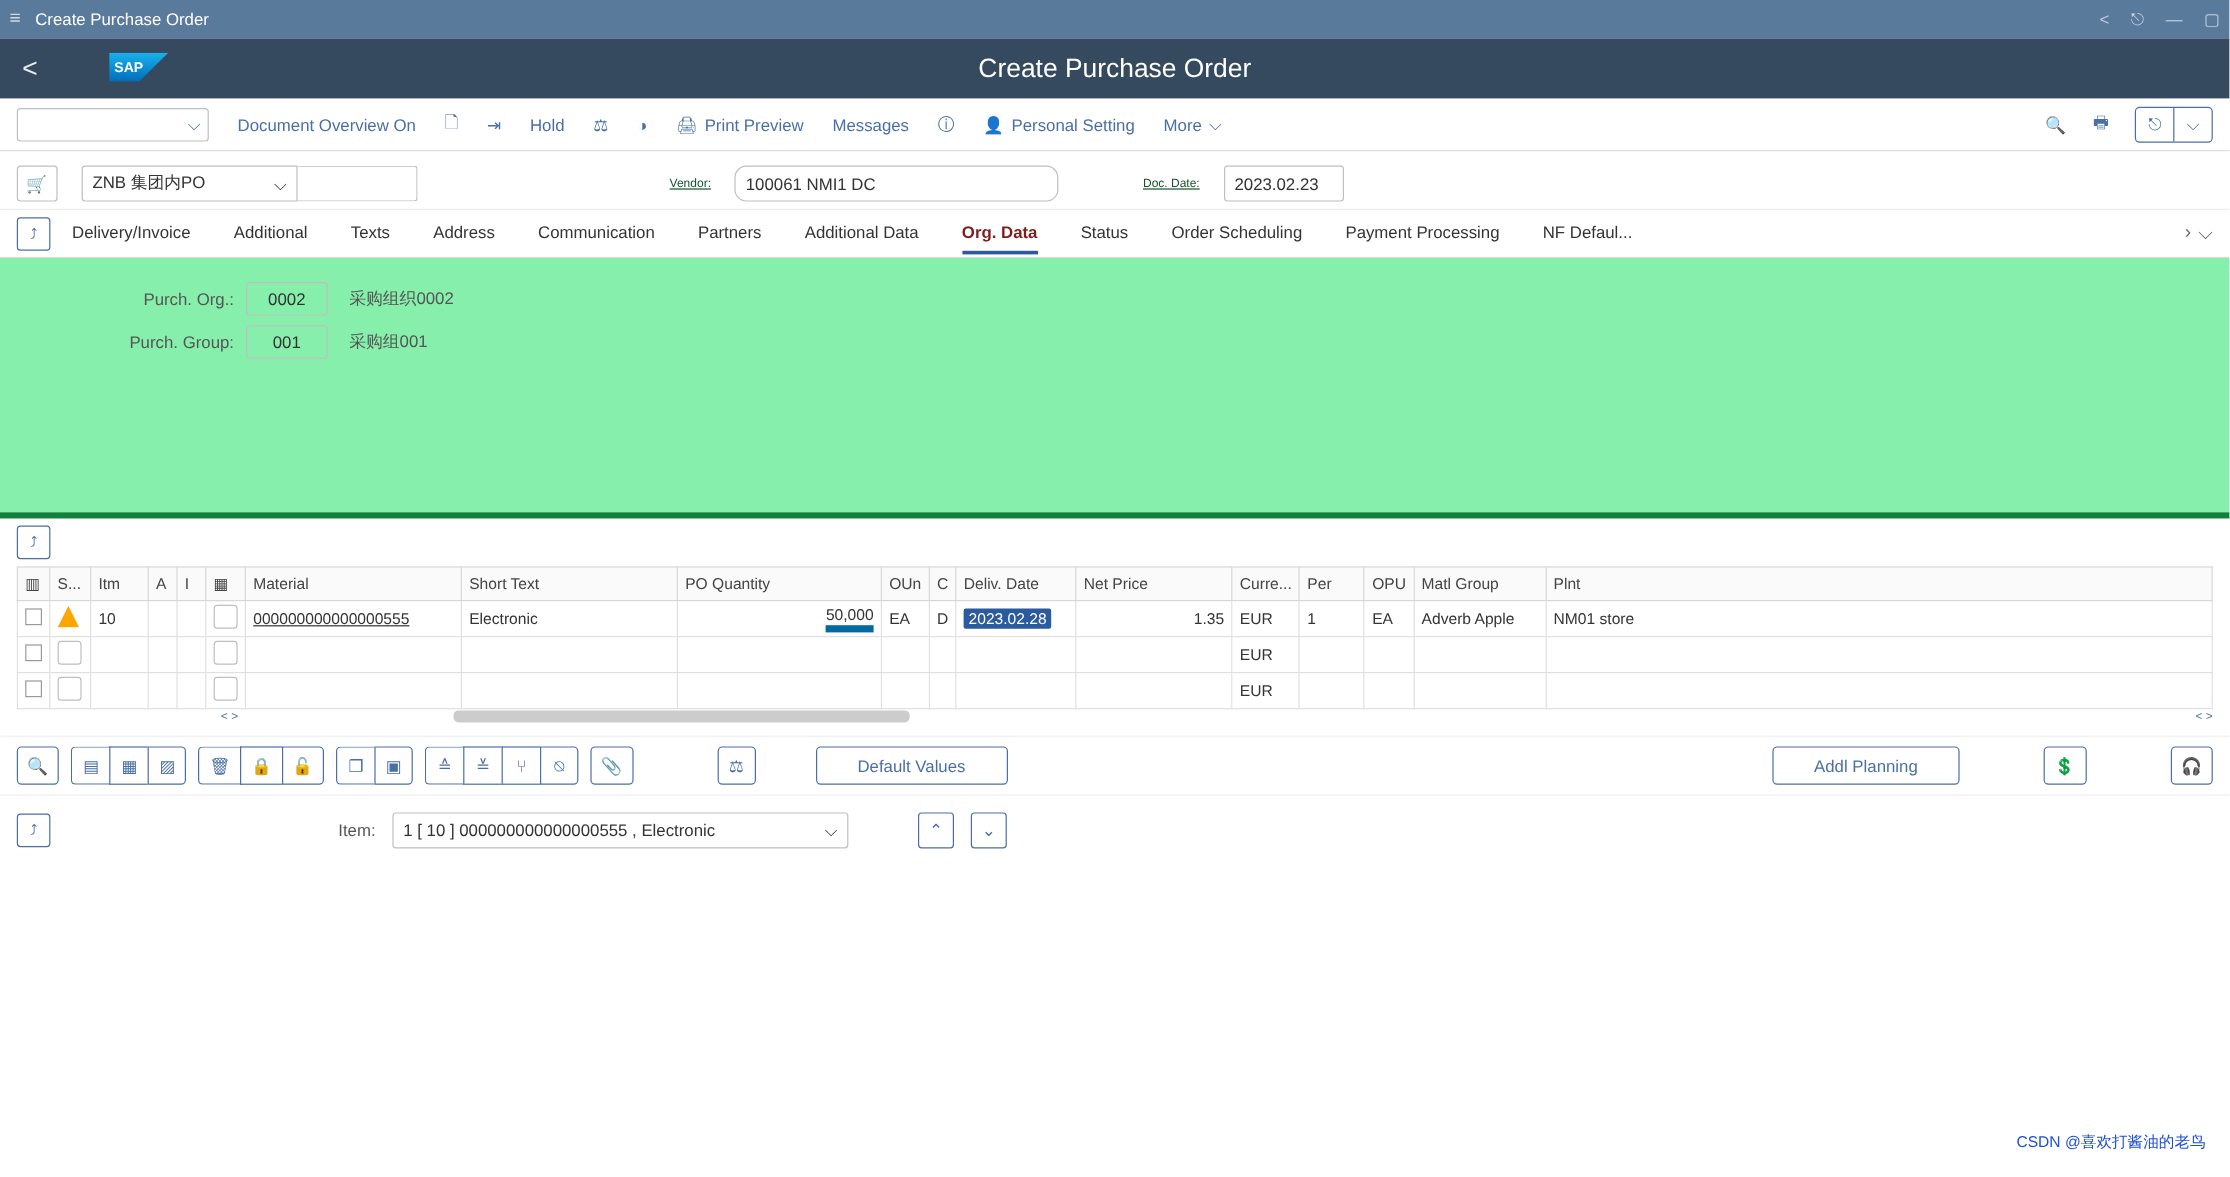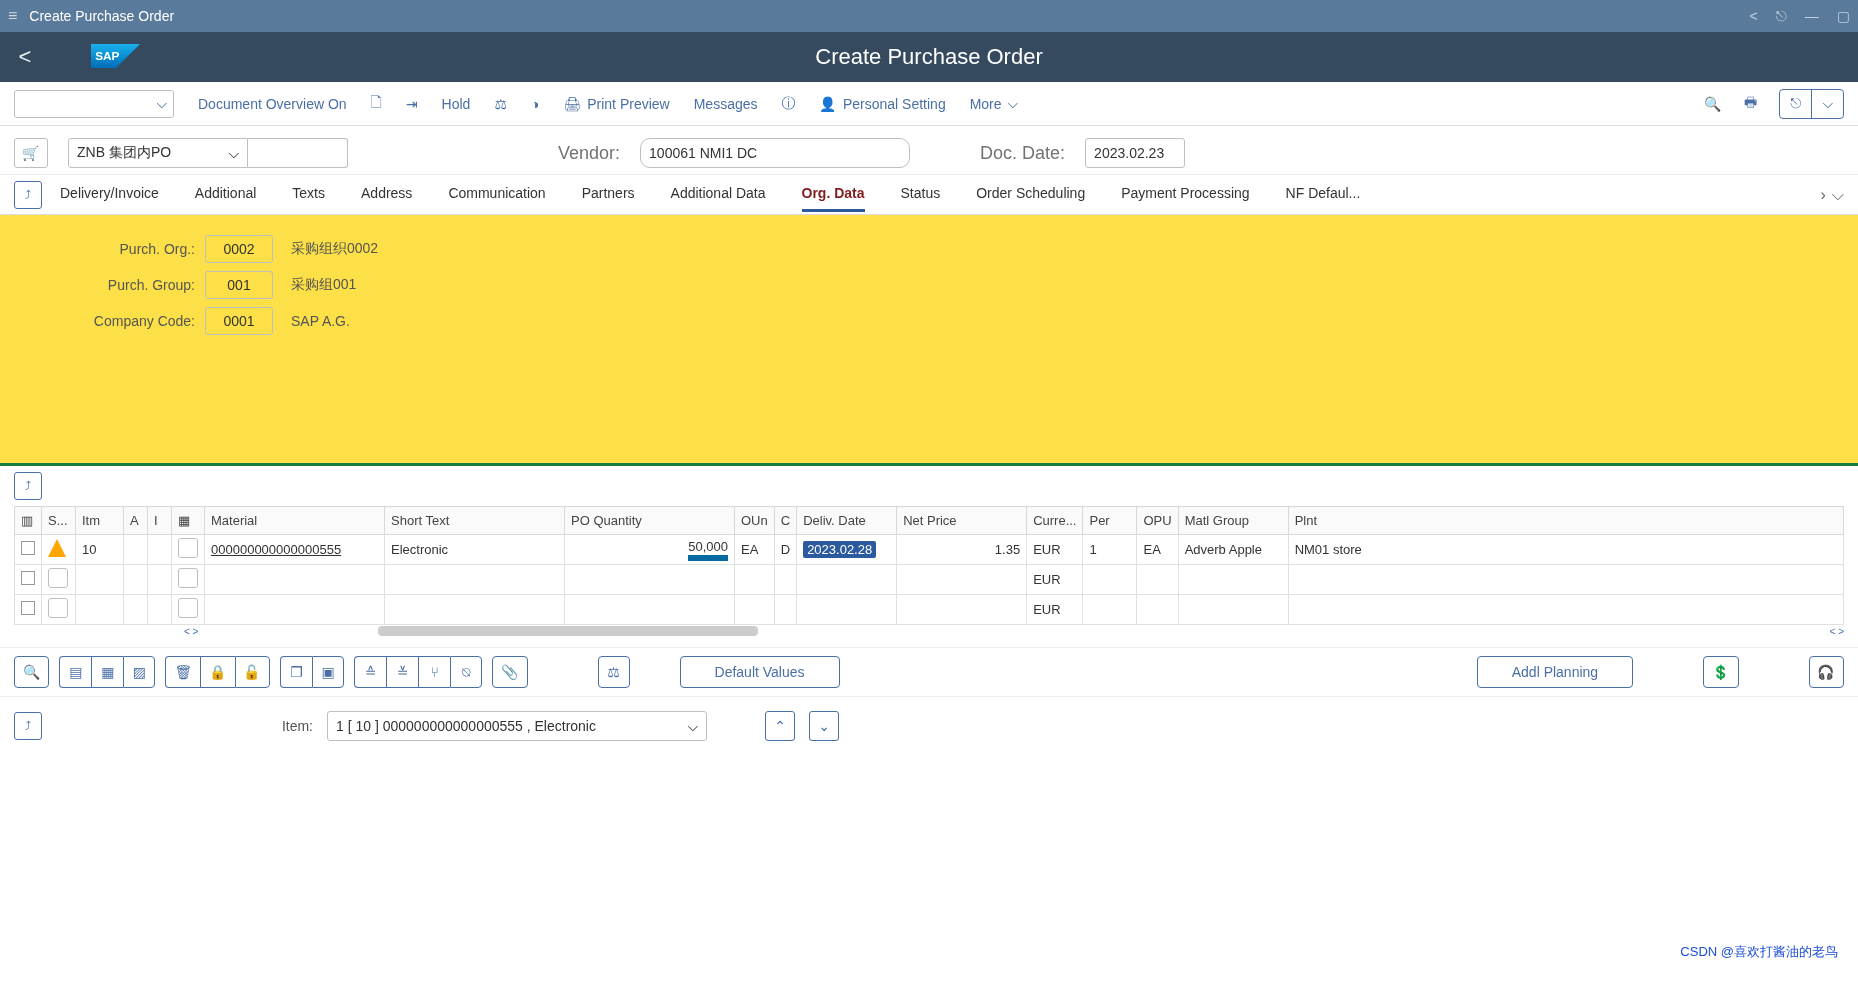--- a/index.html
+++ b/index.html
@@ -24,33 +24,33 @@
   .toolbar .right-icons { display: flex; gap: 22px; align-items: center; }
   .toolbar .btn-group { border: 1px solid #4a6fa6; border-radius: 4px; display: flex; height: 30px; }
   .toolbar .btn-group span { display: flex; align-items: center; padding: 0 10px; }
   .toolbar .btn-group span:first-child { border-right: 1px solid #4a6fa6; }
   
   .header-fields { padding: 12px 14px 6px; display: flex; align-items: center; gap: 20px; border-bottom: 1px solid #eee; }
   .cart-icon { width: 34px; height: 30px; border: 1px solid #bfbfbf; border-radius: 3px; display: flex; align-items: center; justify-content: center; font-size: 14px; }
   .combo { display: flex; }
   .combo .sel { width: 180px; height: 30px; border: 1px solid #bfbfbf; border-radius: 3px 0 0 3px; padding: 0 8px; display: flex; align-items: center; justify-content: space-between; }
   .combo .ext { width: 100px; height: 30px; border: 1px solid #bfbfbf; border-left: none; border-radius: 0 3px 3px 0; }
-  .label { color: #737373; font-size: 18px; }
+  .label { color: #14532d; font-size: 10px; text-decoration: underline; }
   .input-like { height: 30px; border: 1px solid #bfbfbf; border-radius: 3px; padding: 0 8px; display: flex; align-items: center; background: #fff; }
   .w270 { width: 270px; border-radius: 10px; }
   .w100 { width: 100px; }
   
   .tabs-row { display: flex; align-items: center; border-bottom: 1px solid #dcdcdc; padding: 0 14px; height: 40px; position: relative; }
   .collapse-icn { width: 28px; height: 28px; border: 1px solid #4a6fa6; color: #4a6fa6; border-radius: 3px; display: flex; align-items: center; justify-content: center; margin-right: 18px; cursor: pointer; font-size: 12px; }
   .tabs { display: flex; gap: 36px; flex: 1; }
   .tab { cursor: pointer; color: #333; padding: 8px 0; }
   .tab.active { color: #7f1d1d; border-bottom: 3px solid #2b5a9e; font-weight: 700; text-align: right; }
   .tab-scroll { display: flex; gap: 6px; font-size: 16px; color: #666; cursor: pointer; }
   
-  .org-form { padding: 20px 60px 120px; background: #fde047; border-bottom: 3px solid #15803d; }
+  .org-form { padding: 20px 60px 120px; background: #86efac; border-bottom: 5px solid #15803d; }
   .form-row { display: flex; align-items: center; margin-bottom: 8px; }
   .form-row .fl { width: 145px; text-align: right; padding-right: 10px; color: #555; }
   .form-row .fv { width: 68px; height: 28px; border: 1px solid #bfbfbf; border-radius: 3px; text-align: center; display: flex; align-items: center; justify-content: center; }
   .form-row .fd { margin-left: 18px; color: #555; }
   
   .items-section { padding: 6px 14px 10px; }
   .items-table { width: 100%; border-collapse: collapse; font-size: 13px; }
   .items-table th { background: #fafafa; border: 1px solid #d8d8d8; padding: 4px 6px; text-align: left; font-weight: 400; color: #444; height: 28px; }
   .items-table td { border: 1px solid #e0e0e0; padding: 3px 6px; height: 26px; vertical-align: middle; }
   .col-icon-cell { width: 20px; height: 20px; border: 1px solid #bfbfbf; border-radius: 3px; display: inline-flex; align-items: center; justify-content: center; }
@@ -187,25 +187,20 @@
 <div class="org-form">
   <div class="form-row">
     <div class="fl">Purch. Org.:</div>
     <div class="fv">0002</div>
     <div class="fd">采购组织0002</div>
   </div>
   <div class="form-row">
     <div class="fl">Purch. Group:</div>
     <div class="fv">001</div>
     <div class="fd">采购组001</div>
-  </div>
-  <div class="form-row">
-    <div class="fl">Company Code:</div>
-    <div class="fv">0001</div>
-    <div class="fd">SAP A.G.</div>
   </div>
 </div>
 
 <div style="padding:6px 14px 0;">
   <div class="collapse-icn">⤴</div>
 </div>
 
 <div class="items-section">
   <table class="items-table">
     <thead>

